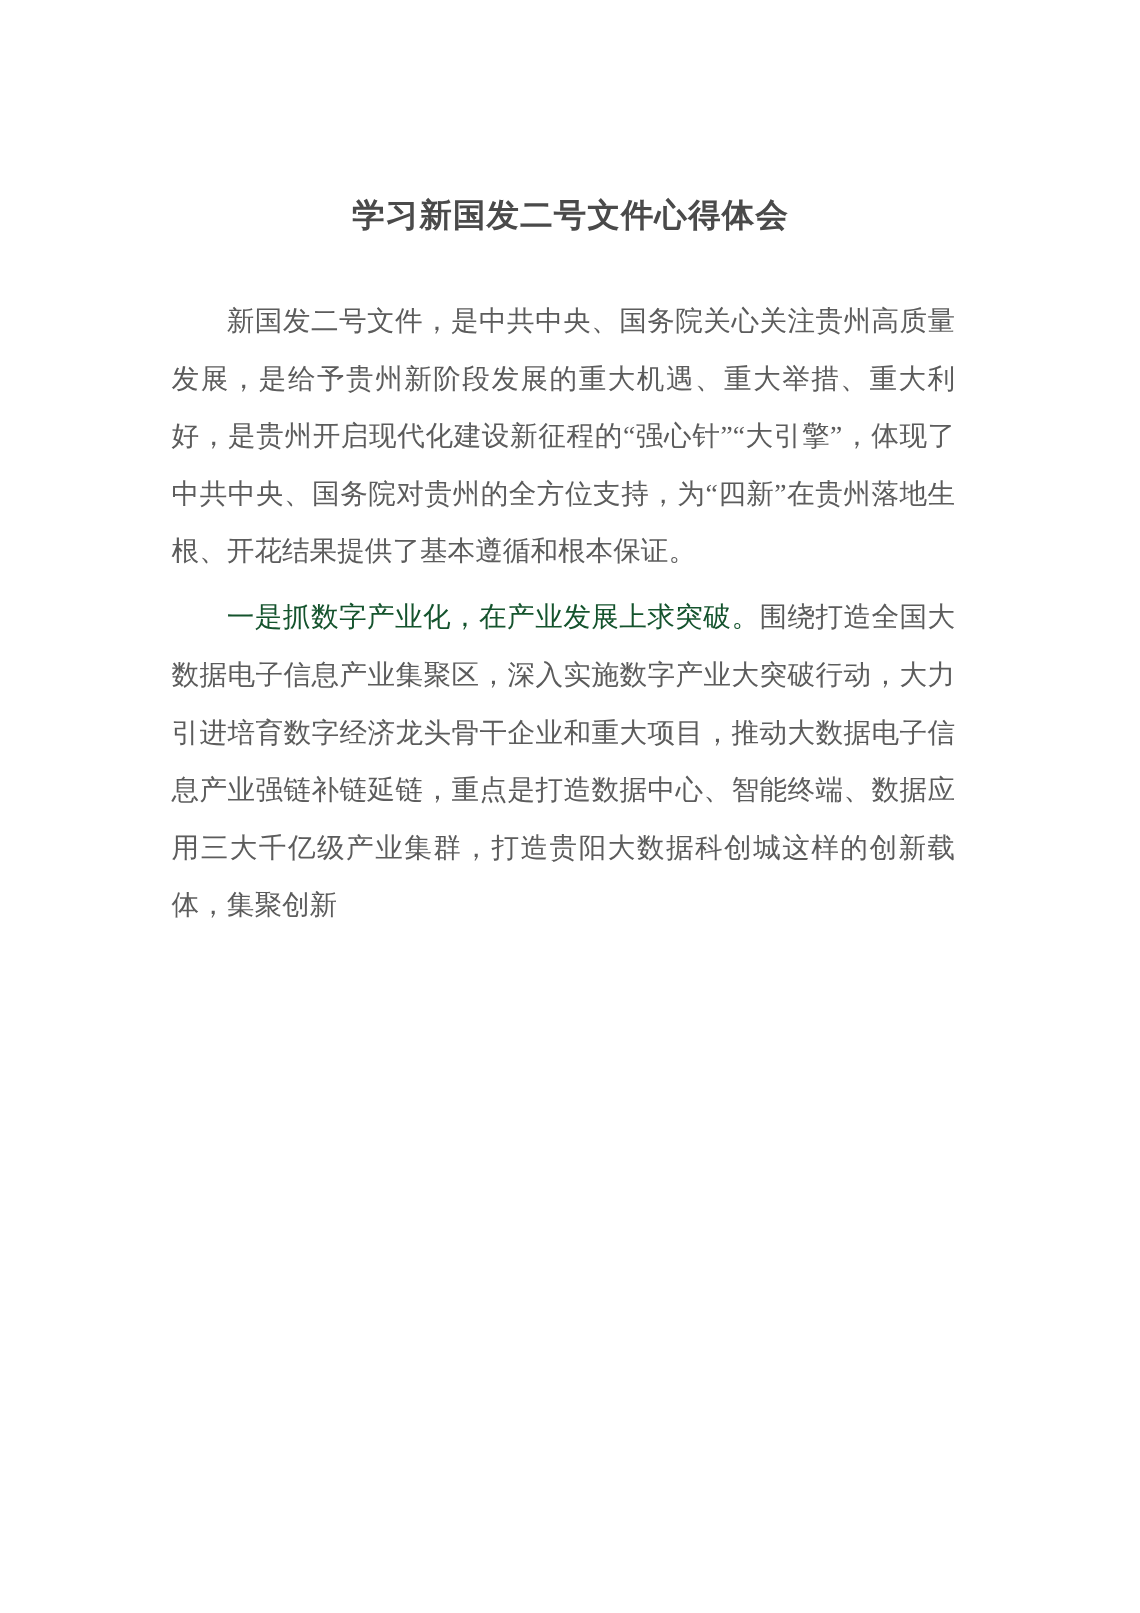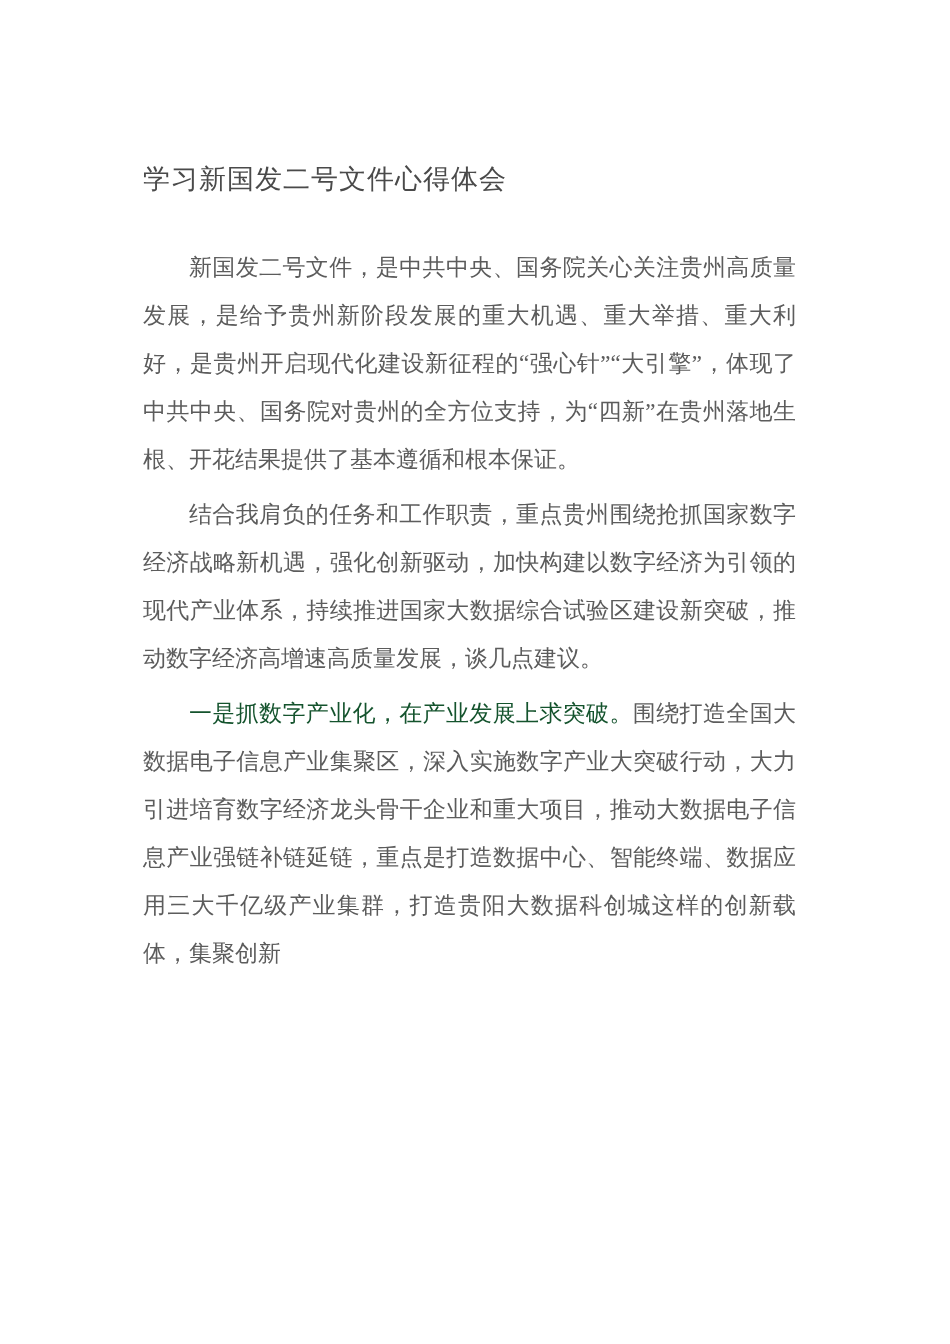--- a/index.html
+++ b/index.html
@@ -13,24 +13,24 @@
     height: 1344px;
     background: #ffffff;
     overflow: hidden;
     font-family: "Liberation Serif", serif;
   }
   .content {
     padding: 158px 142px 0 143px;
   }
   .doc-title {
     margin: 0 0 44px 0;
-    text-align: left;
+    text-align: center;
     font-size: 27px;
     line-height: 42px;
-    font-weight: normal;
+    font-weight: bold;
     color: #4a4a4a;
     letter-spacing: 1px;
   }
   .doc-paragraph {
     margin: 0 12px 7px 0;
     font-size: 23px;
     line-height: 48px;
     color: #5c5c5c;
     text-align: justify;
     text-justify: inter-ideograph;
@@ -45,17 +45,16 @@
 </head>
 <body>
 
 <div class="page">
   <div class="content">
     <h1 class="doc-title">学习新国发二号文件心得体会</h1>
 
     <p class="doc-paragraph">新国发二号文件，是中共中央、国务院关心关注贵州高质量发展，是给予贵州新阶段发展的重大机遇、重大举措、重大利好，是贵州开启现代化建设新征程的“强心针”“大引擎”，体现了中共中央、国务院对贵州的全方位支持，为“四新”在贵州落地生根、开花结果提供了基本遵循和根本保证。</p>
 
 
-    <p class="doc-paragraph">结合我肩负的任务和工作职责，重点贵州围绕抢抓国家数字经济战略新机遇，强化创新驱动，加快构建以数字经济为引领的现代产业体系，持续推进国家大数据综合试验区建设新突破，推动数字经济高增速高质量发展，谈几点建议。</p>
 
     <p class="doc-paragraph"><span class="lead-bold">一是抓数字产业化，在产业发展上求突破。</span><span>围绕打造全国大数据电子信息产业集聚区，深入实施数字产业大突破行动，大力引进培育数字经济龙头骨干企业和重大项目，推动大数据电子信息产业强链补链延链，重点是打造数据中心、智能终端、数据应用三大千亿级产业集群，打造贵阳大数据科创城这样的创新载体，集聚创新</span></p>
   </div>
 </div>
 
 </body></html>

